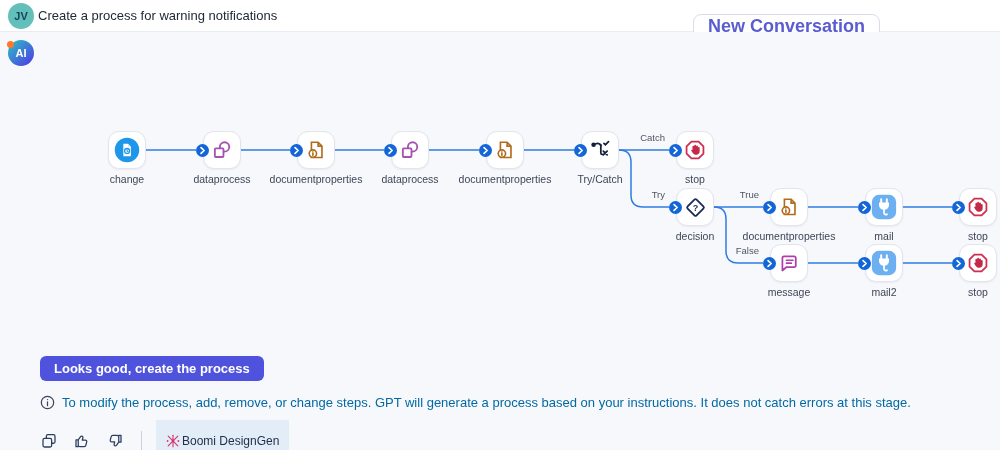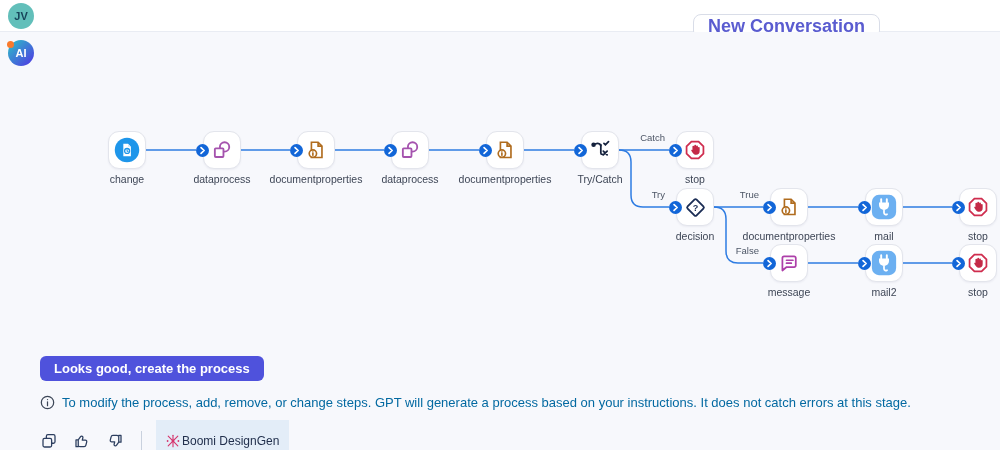--- a/index.html
+++ b/index.html
@@ -37,20 +37,21 @@
   .vdiv { width:1px; height:20px; background:#c9d1de; margin:0 14px 0 2px; }
   .badge { display:flex; align-items:center; gap:2px; background:#e3edf8; border-radius:0; padding:21px 10px; font-size:12px; color:#22304d; height:24px; }
 </style>
 </head>
 <body>
 
 <div class="app">
 
   <div class="user-row">
     <div class="avatar user">JV</div>
+    <div class="msg-text">Create a process for warning notifications</div>
   </div>
   <button class="new-conv">New Conversation</button>
 
   <div class="ai-section">
     <div class="avatar ai">
       <span>AI</span>
       <span class="dot"></span>
     </div>
 
     <div class="flow" id="flow">

